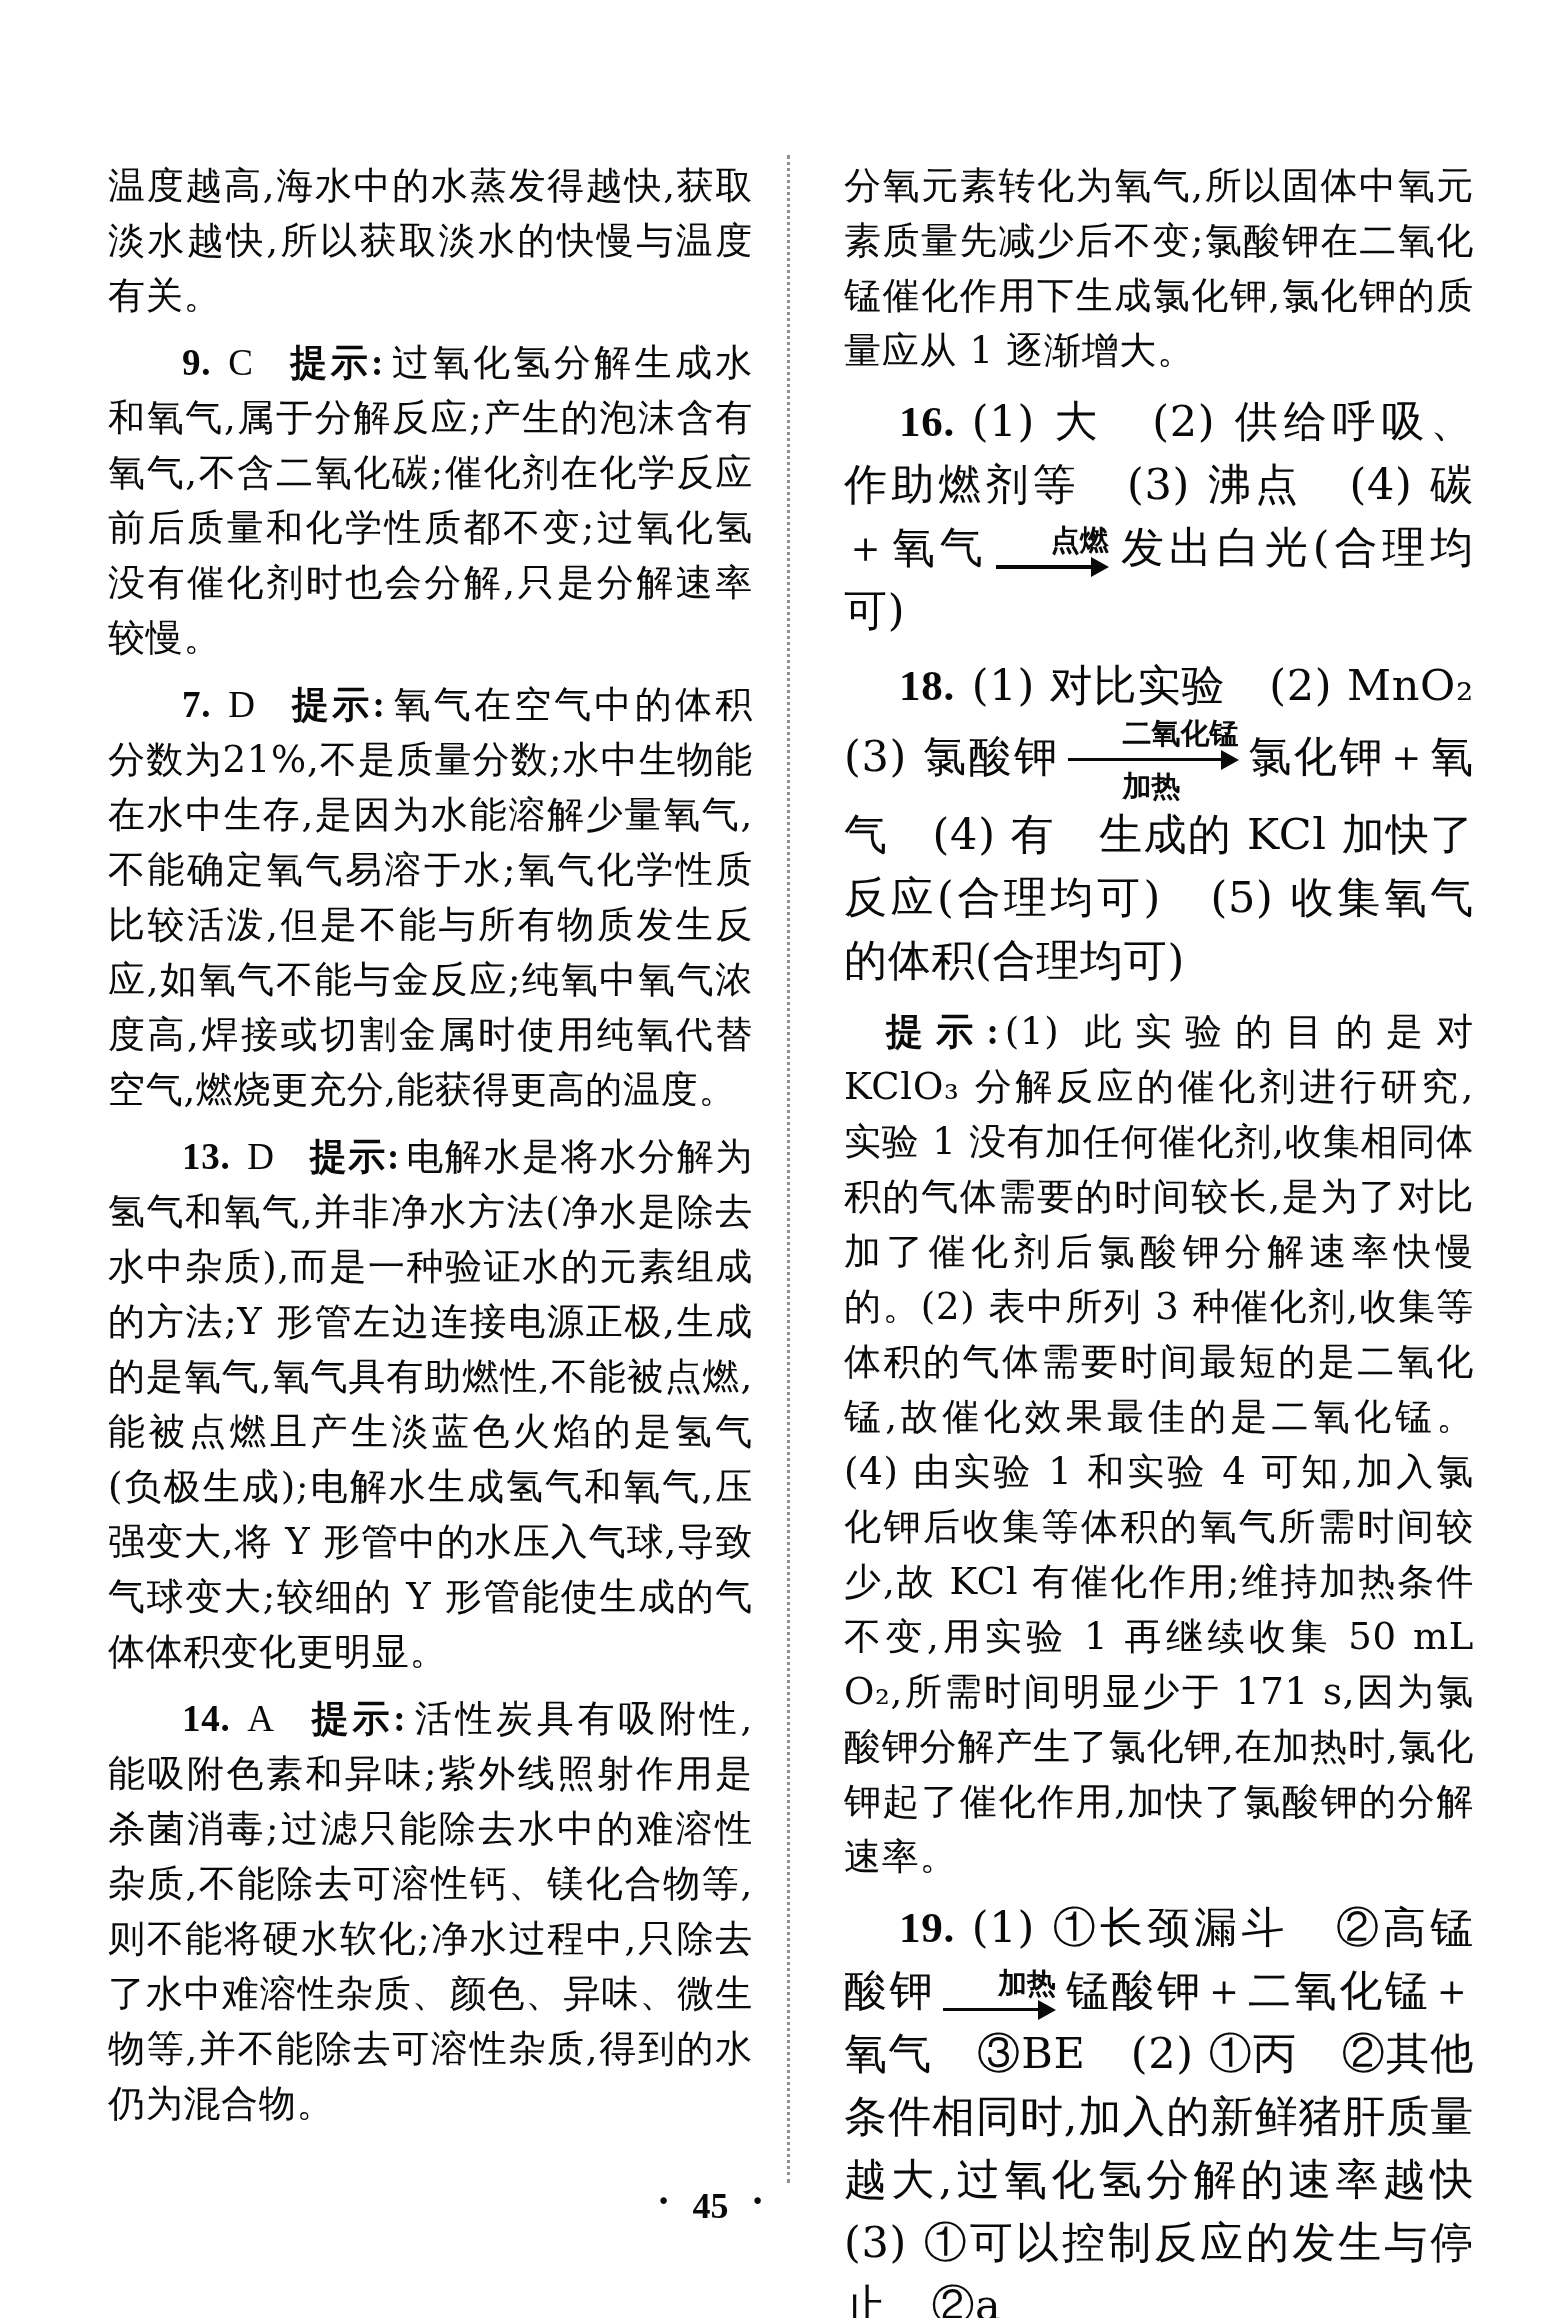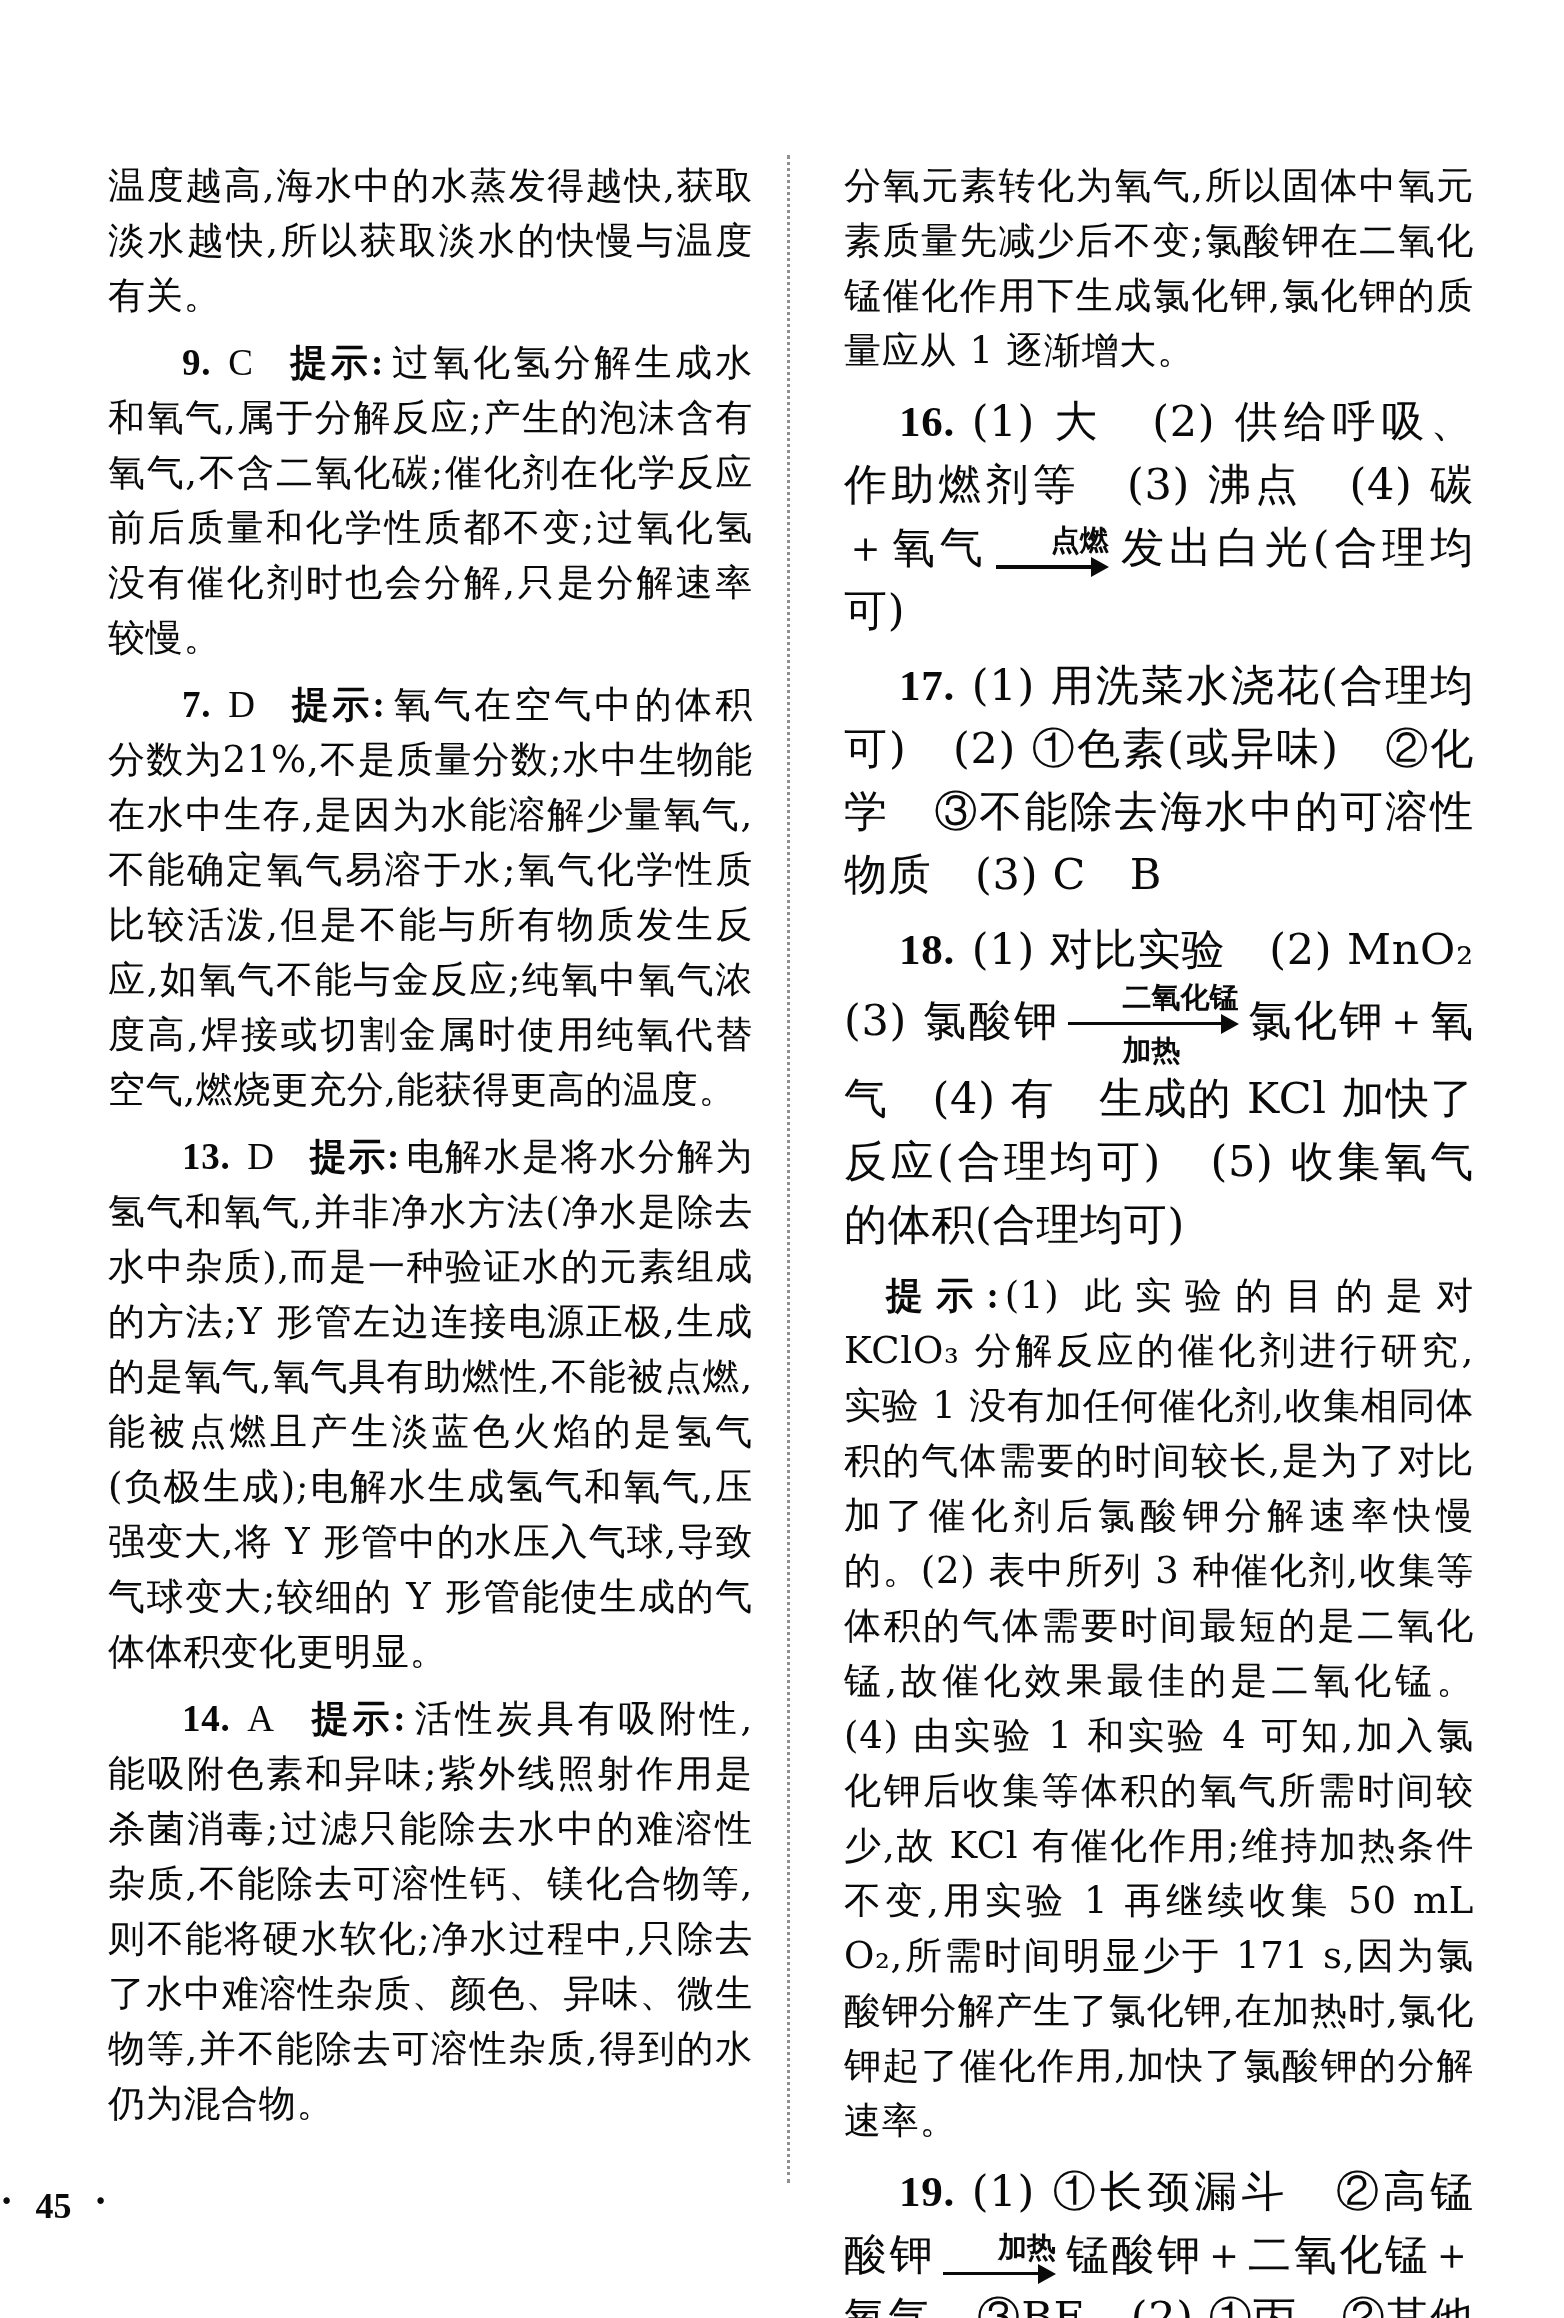--- a/index.html
+++ b/index.html
@@ -88,20 +88,21 @@
     width:0; height:0;
     margin-top:-10px;
     border-left:18.4px solid #0a0a0a;
     border-top:10px solid transparent;
     border-bottom:10px solid transparent;
   }
   .footer {
     position:absolute;
     left:0; top:2185px;
     width:1421px;
+    text-align:center;
   }
   .footer .dot {
     font-size:22.4px;
     vertical-align:9.2px;
     font-family:"DejaVu Sans","Liberation Sans",sans-serif;
   }
   .footer .pagenum {
     font-weight:bold;
     font-size:36px;
     margin:0 22.4px;
@@ -128,21 +129,20 @@
 
   </div>
 
   <div class="divider"></div>
 
   <div class="col col-right">
     <p class="body"><span>分氧元素转化为氧气,所以固体中氧元素质量先减少后不变;氯酸钾在二氧化锰催化作用下生成氯化钾,氯化钾的质量应从 1 逐渐增大。</span></p>
 
     <p class="answer"><span class="num">16.</span><span>(1) 大　(2) 供给呼吸、作助燃剂等　(3) 沸点　(4) 碳＋氧气</span><span class="rxn"><span class="cond">点燃</span><span class="arr"></span></span><span>发出白光(合理均可)</span></p>
 
-    <p class="answer"><span class="num">17.</span><span>(1) 用洗菜水浇花(合理均可)　(2) ①色素(或异味)　②化学　③不能除去海水中的可溶性物质　(3) C　B</span></p>
 
     <p class="answer"><span class="num">18.</span><span>(1) 对比实验　(2) MnO₂　(3) 氯酸钾</span><span class="rxn"><span class="cond">二氧化锰</span><span class="arr"></span><span class="cond">加热</span></span><span>氯化钾＋氧气　(4) 有　生成的 KCl 加快了反应(合理均可)　(5) 收集氧气的体积(合理均可)</span></p>
 
     <p class="body ind1"><span class="hint-label">提示:</span><span>(1) 此实验的目的是对 KClO₃ 分解反应的催化剂进行研究,实验 1 没有加任何催化剂,收集相同体积的气体需要的时间较长,是为了对比加了催化剂后氯酸钾分解速率快慢的。(2) 表中所列 3 种催化剂,收集等体积的气体需要时间最短的是二氧化锰,故催化效果最佳的是二氧化锰。(4) 由实验 1 和实验 4 可知,加入氯化钾后收集等体积的氧气所需时间较少,故 KCl 有催化作用;维持加热条件不变,用实验 1 再继续收集 50 mL O₂,所需时间明显少于 171 s,因为氯酸钾分解产生了氯化钾,在加热时,氯化钾起了催化作用,加快了氯酸钾的分解速率。</span></p>
 
     <p class="answer"><span class="num">19.</span><span>(1) ①长颈漏斗　②高锰酸钾</span><span class="rxn"><span class="cond">加热</span><span class="arr"></span></span><span>锰酸钾＋二氧化锰＋氧气　③BE　(2) ①丙　②其他条件相同时,加入的新鲜猪肝质量越大,过氧化氢分解的速率越快　(3) ①可以控制反应的发生与停止　②a</span></p>
 
   </div>
 
   <div class="footer"><span class="dot">•</span><span class="pagenum">45</span><span class="dot">•</span></div>

